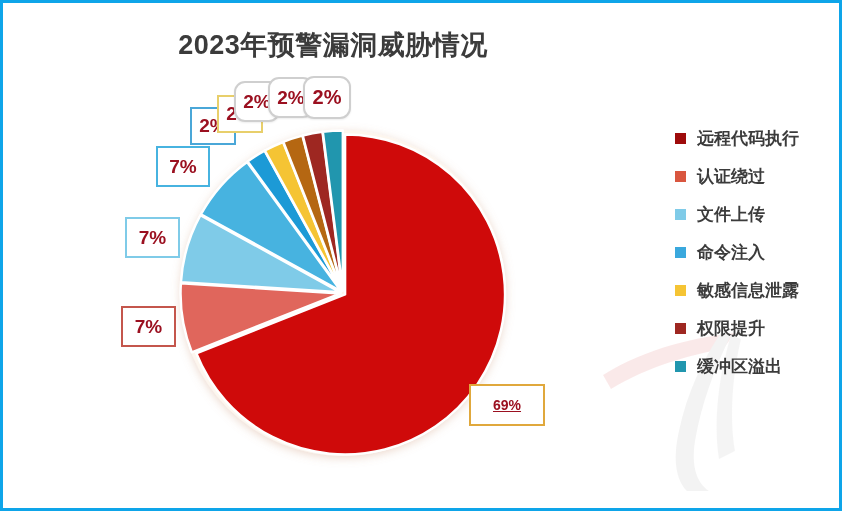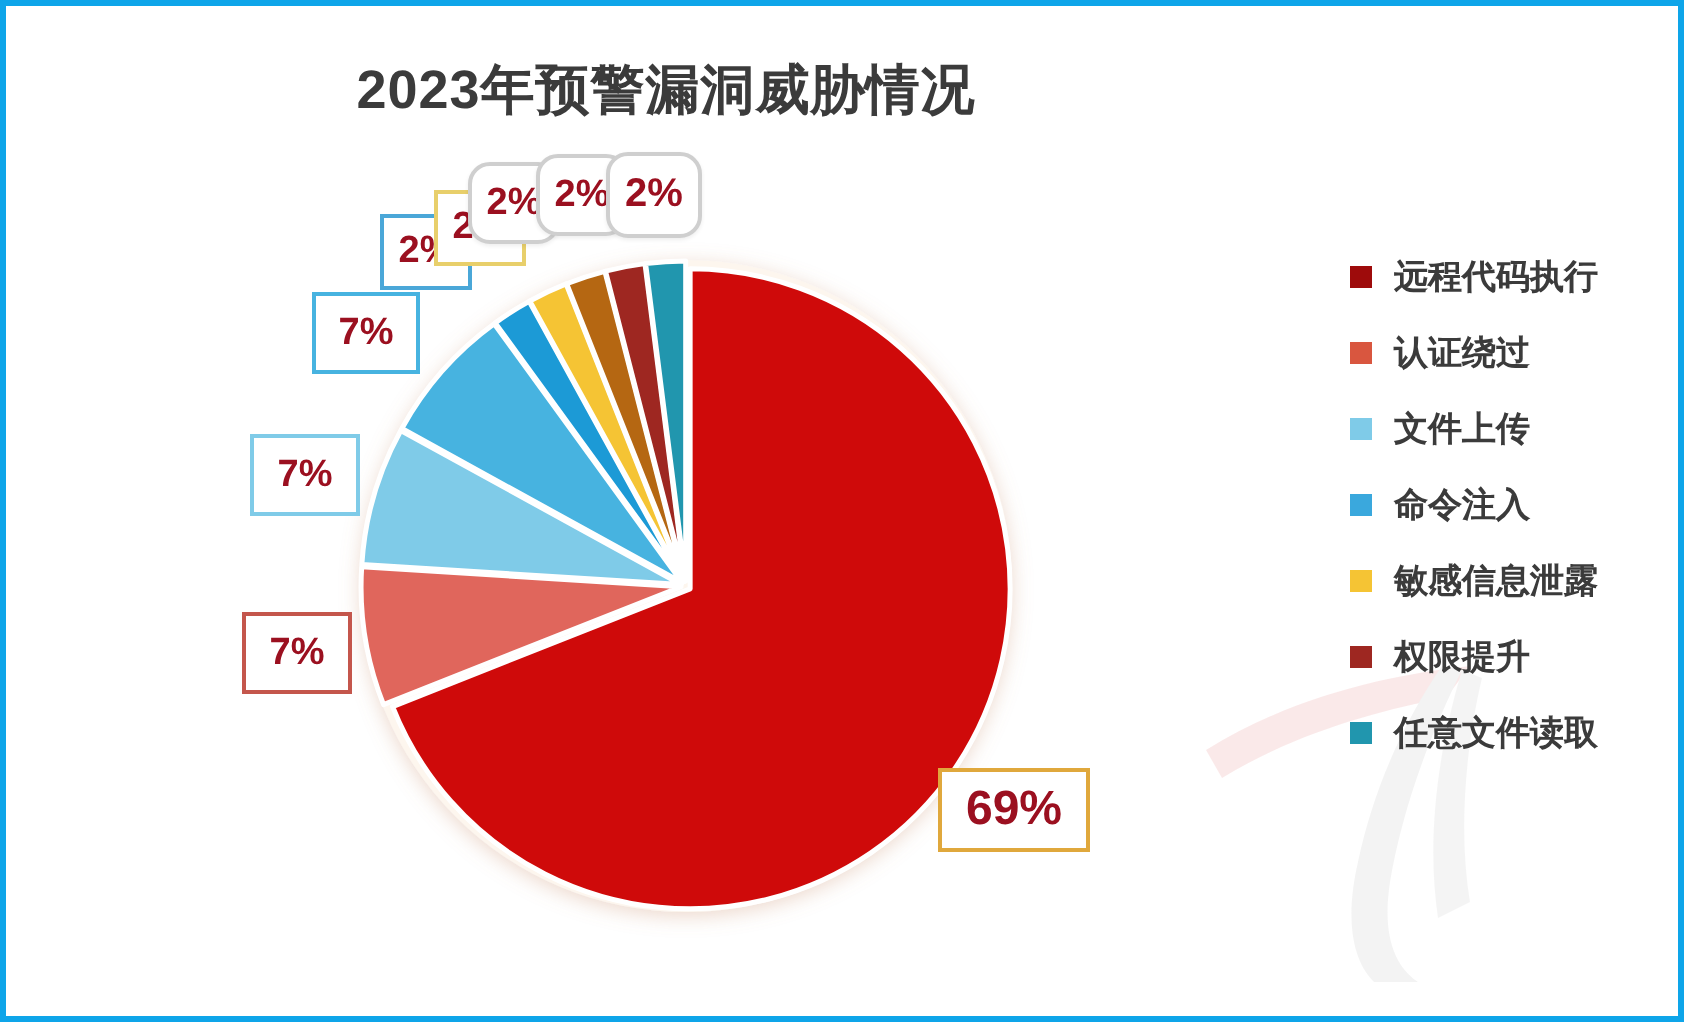--- a/index.html
+++ b/index.html
@@ -136,21 +136,21 @@
           <path d="M 163.66043301255252 162.88918018624497 L 69.61479264575667 33.44646108625349 A 160 160 0 0 1 86.57984515627795 22.680111379226872 Z" fill="#1c9ad6" stroke="#ffffff" stroke-width="2.5" stroke-linejoin="round"></path>
           <path d="M 163.93555177108732 162.73793236883495 L 86.85496391481276 22.52886356181685 A 160 160 0 0 1 105.03562334153861 13.973694626714831 Z" fill="#f5c434" stroke="#ffffff" stroke-width="2.5" stroke-linejoin="round"></path>
           <path d="M 164.22745751406262 162.62235870926213 L 105.32752908451391 13.858120967142014 A 160 160 0 0 1 124.43707556768564 7.649052928681215 Z" fill="#b56712" stroke="#ffffff" stroke-width="2.5" stroke-linejoin="round"></path>
           <path d="M 164.53154671353568 162.54428187317828 L 124.7411647671587 7.570976092597363 A 160 160 0 0 1 144.47822934324665 3.805929662861871 Z" fill="#9e2721" stroke="#ffffff" stroke-width="2.5" stroke-linejoin="round"></path>
           <path d="M 164.84302370117672 162.50493317892932 L 144.7897063308877 3.7665809686129137 A 160 160 0 0 1 164.8430237011764 2.5049331789293205 Z" fill="#2196ae" stroke="#ffffff" stroke-width="2.5" stroke-linejoin="round"></path>
         </g>
     </svg>
   </div>
 
   <div id="data-labels">
-      <div class="data-label label-square" style="left: 466px; top: 381px; width: 76px; height: 42px; font-size: 24px; border-color: rgb(224, 168, 60);">69%</div>
+      <div class="data-label label-square" style="left: 466px; top: 381px; width: 76px; height: 42px; font-size: 14px; border-color: rgb(224, 168, 60); text-decoration: underline;">69%</div>
       <div class="data-label label-square" style="left: 118px; top: 303px; width: 55px; height: 41px; font-size: 19px; border-color: rgb(196, 86, 76);">7%</div>
       <div class="data-label label-square" style="left: 122px; top: 214px; width: 55px; height: 41px; font-size: 19px; border-color: rgb(127, 203, 232);">7%</div>
       <div class="data-label label-square" style="left: 153px; top: 143px; width: 54px; height: 41px; font-size: 19px; border-color: rgb(71, 179, 224);">7%</div>
       <div class="data-label label-square" style="left: 187px; top: 104px; width: 46px; height: 38px; font-size: 19px; border-color: rgb(74, 167, 216);">2%</div>
       <div class="data-label label-square" style="left: 214px; top: 92px; width: 46px; height: 38px; font-size: 19px; border-color: rgb(232, 207, 107);">2%</div>
       <div class="data-label label-round" style="left: 231px; top: 78px; width: 46px; height: 41px; font-size: 19px;">2%</div>
       <div class="data-label label-round" style="left: 265px; top: 74px; width: 46px; height: 41px; font-size: 19px;">2%</div>
       <div class="data-label label-round" style="left: 300px; top: 73px; width: 48px; height: 43px; font-size: 20px;">2%</div>
     </div>
 
@@ -174,17 +174,17 @@
       <div class="legend-item">
         <span class="legend-swatch" style="background: rgb(245, 196, 52);"></span>
         <span class="legend-label">敏感信息泄露</span>
       </div>
       <div class="legend-item">
         <span class="legend-swatch" style="background: rgb(158, 39, 33);"></span>
         <span class="legend-label">权限提升</span>
       </div>
       <div class="legend-item">
         <span class="legend-swatch" style="background: rgb(33, 150, 174);"></span>
-        <span class="legend-label">任意文件读取</span>
+        <span class="legend-label">缓冲区溢出</span>
       </div>
     </div>
 
 </div>
 
 </body></html>

